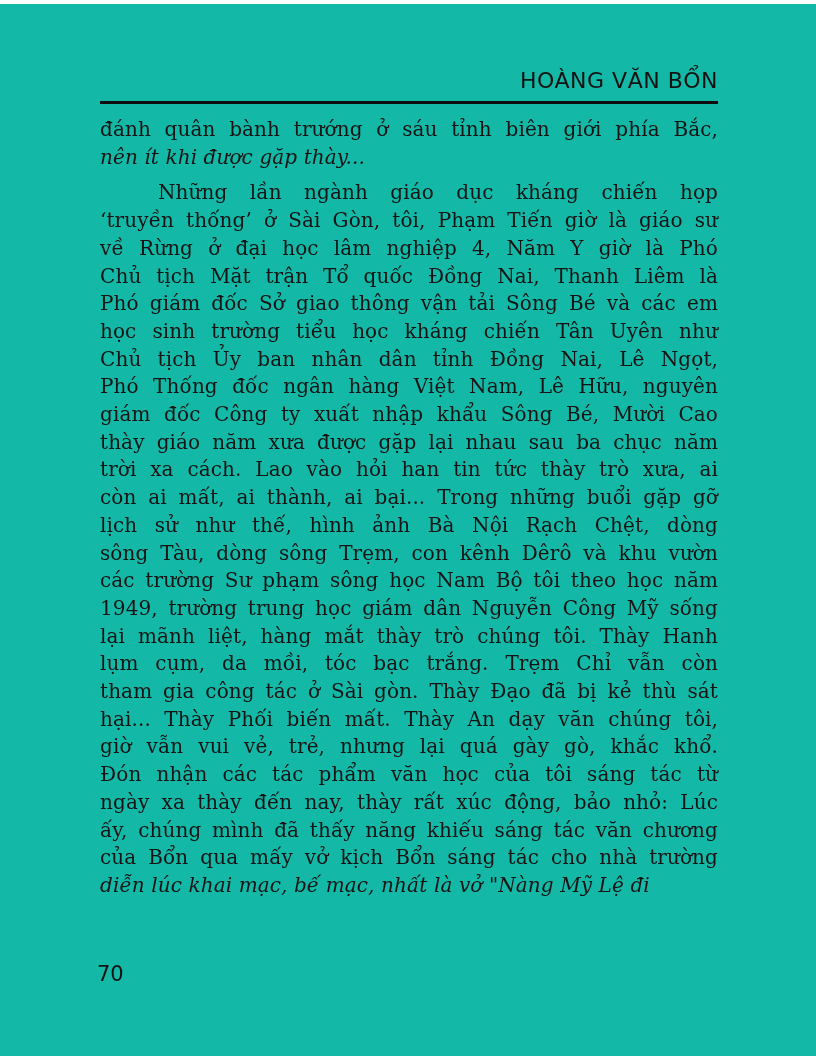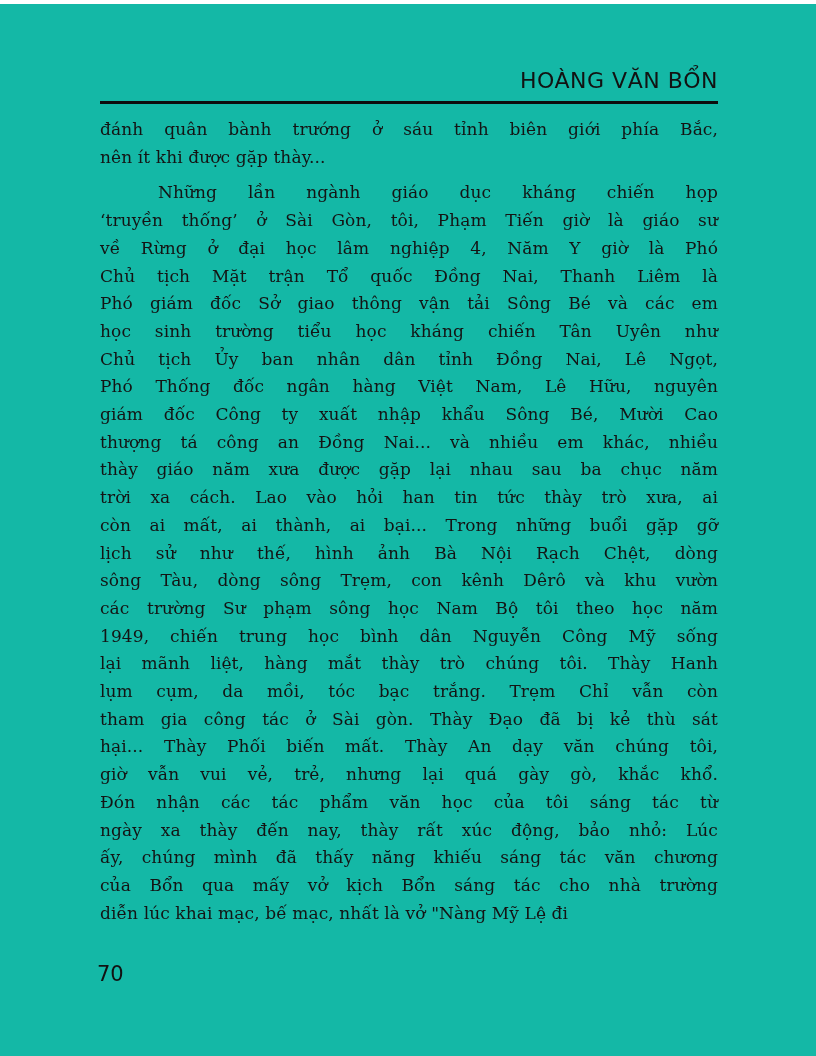--- a/index.html
+++ b/index.html
@@ -27,34 +27,35 @@
     line-height: 26px;
     color: #121212;
   }
   .header-rule {
     border: none;
     border-top: 3px solid #0d0d0d;
     margin: 7px 0 12px 0;
   }
   .text-block {
     font-family: "DejaVu Serif", "Liberation Serif", serif;
-    font-size: 17px;
+    font-size: 20px;
     line-height: 27.7px;
     letter-spacing: 0.1px;
     color: #141414;
   }
   .para + .para {
     margin-top: 8px;
   }
   .line {
     text-align: justify;
     text-align-last: justify;
   }
   .line.last {
     text-align-last: auto;
+    font-style: italic;
   }
   .para.indented .line:first-child {
     text-indent: 58px;
   }
   .page-number {
     position: absolute;
     left: 97px;
     top: 958px;
     font-family: "DejaVu Sans", "Liberation Sans", sans-serif;
     font-size: 21px;
@@ -76,28 +77,27 @@
       <div class="para indented">
         <div class="line">Những lần ngành giáo dục kháng chiến họp</div>
         <div class="line">‘truyền thống’ ở Sài Gòn, tôi, Phạm Tiến giờ là giáo sư</div>
         <div class="line">về Rừng ở đại học lâm nghiệp 4, Năm Y giờ là Phó</div>
         <div class="line">Chủ tịch Mặt trận Tổ quốc Đồng Nai, Thanh Liêm là</div>
         <div class="line">Phó giám đốc Sở giao thông vận tải Sông Bé và các em</div>
         <div class="line">học sinh trường tiểu học kháng chiến Tân Uyên như</div>
         <div class="line">Chủ tịch Ủy ban nhân dân tỉnh Đồng Nai, Lê Ngọt,</div>
         <div class="line">Phó Thống đốc ngân hàng Việt Nam, Lê Hữu, nguyên</div>
         <div class="line">giám đốc Công ty xuất nhập khẩu Sông Bé, Mười Cao</div>
-        <div class="line">thượng tá công an Đồng Nai... và nhiều em khác, nhiều</div>
         <div class="line">thày giáo năm xưa được gặp lại nhau sau ba chục năm</div>
         <div class="line">trời xa cách. Lao vào hỏi han tin tức thày trò xưa, ai</div>
         <div class="line">còn ai mất, ai thành, ai bại... Trong những buổi gặp gỡ</div>
         <div class="line">lịch sử như thế, hình ảnh Bà Nội Rạch Chệt, dòng</div>
         <div class="line">sông Tàu, dòng sông Trẹm, con kênh Dêrô và khu vườn</div>
         <div class="line">các trường Sư phạm sông học Nam Bộ tôi theo học năm</div>
-        <div class="line">1949, chiến trung học bình dân Nguyễn Công Mỹ sống</div>
+        <div class="line">1949, trường trung học giám dân Nguyễn Công Mỹ sống</div>
         <div class="line">lại mãnh liệt, hàng mắt thày trò chúng tôi. Thày Hanh</div>
         <div class="line">lụm cụm, da mồi, tóc bạc trắng. Trẹm Chỉ vẫn còn</div>
         <div class="line">tham gia công tác ở Sài gòn. Thày Đạo đã bị kẻ thù sát</div>
         <div class="line">hại... Thày Phối biến mất. Thày An dạy văn chúng tôi,</div>
         <div class="line">giờ vẫn vui vẻ, trẻ, nhưng lại quá gày gò, khắc khổ.</div>
         <div class="line">Đón nhận các tác phẩm văn học của tôi sáng tác từ</div>
         <div class="line">ngày xa thày đến nay, thày rất xúc động, bảo nhỏ: Lúc</div>
         <div class="line">ấy, chúng mình đã thấy năng khiếu sáng tác văn chương</div>
         <div class="line">của Bổn qua mấy vở kịch Bổn sáng tác cho nhà trường</div>
         <div class="line last">diễn lúc khai mạc, bế mạc, nhất là vở "Nàng Mỹ Lệ đi</div>

